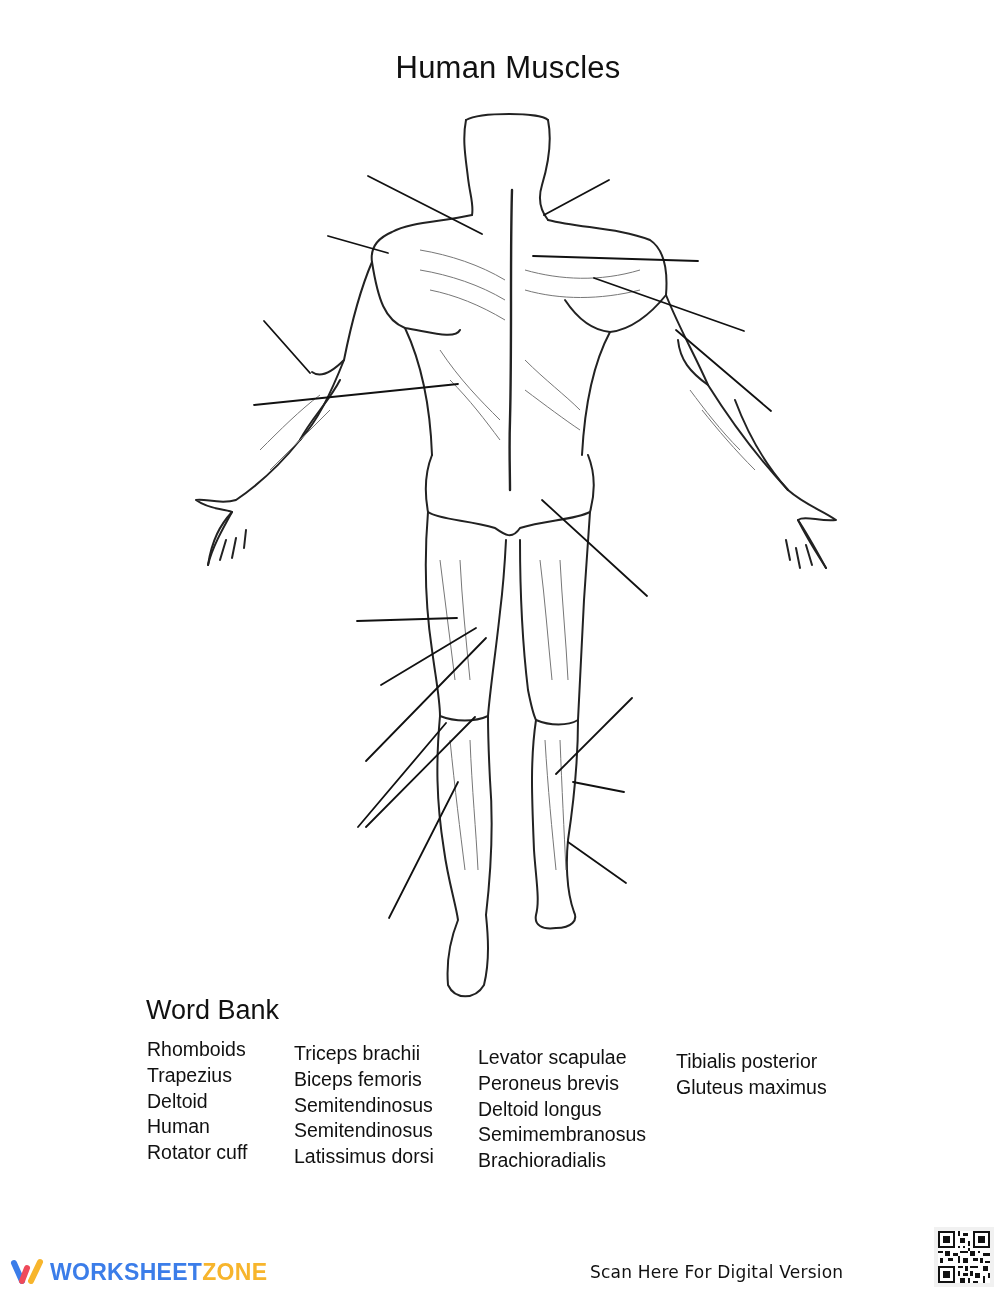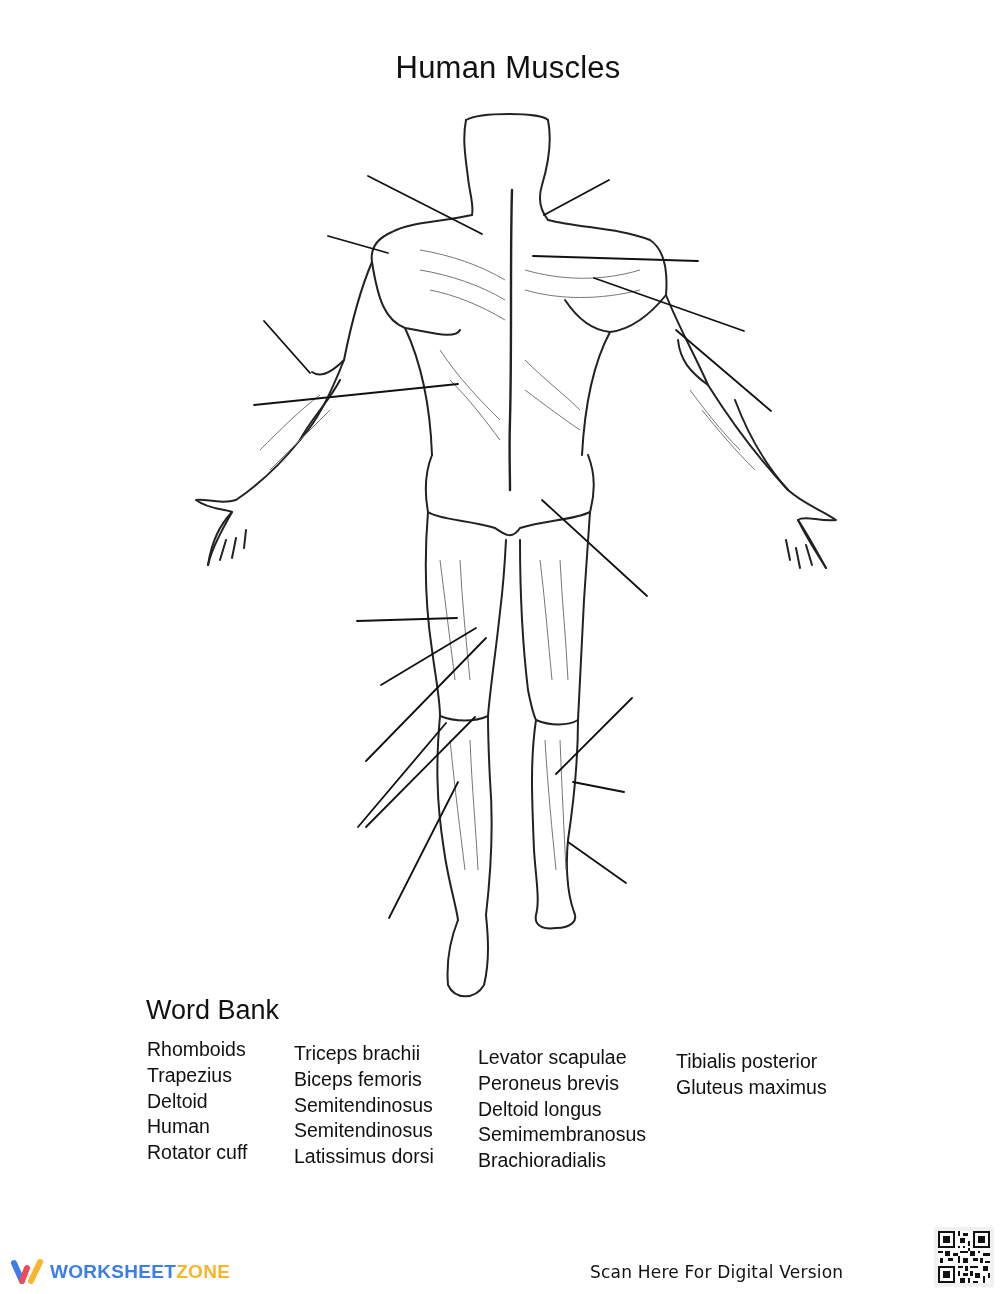--- a/index.html
+++ b/index.html
@@ -5,21 +5,21 @@
   html, body { margin:0; padding:0; background:#ffffff; }
   body { width:1000px; height:1294px; position:relative; overflow:hidden; font-family:"Liberation Sans", sans-serif; color:#111; }
   .title { position:absolute; left:0; width:1016px; top:50px; text-align:center; font-size:31px; font-weight:400; letter-spacing:0.2px; }
   .figure { position:absolute; left:0; top:0; width:1000px; height:1000px; }
   .figure svg { width:1000px; height:1000px; }
   .wb-title { position:absolute; left:146px; top:995px; font-size:27px; }
   .wb-col { position:absolute; font-size:19.5px; line-height:25.8px; }
   .wb-col div { white-space:nowrap; }
   .footer-logo { position:absolute; left:10px; top:1258px; display:flex; align-items:center; }
   .logo-mark { width:34px; height:28px; position:relative; }
-  .logo-text { font-size:19px; font-weight:700; letter-spacing:0.3px; margin-left:6px; }
+  .logo-text { font-size:23px; font-weight:700; letter-spacing:0.3px; margin-left:6px; }
   .logo-text .w1 { color:#3b7de9; }
   .logo-text .w2 { color:#f7b52c; }
   .scan-text { position:absolute; left:590px; top:1262px; font-size:17px; font-family:"DejaVu Sans", sans-serif; letter-spacing:0.2px; }
   .qr { position:absolute; left:934px; top:1227px; width:60px; height:60px; background:#f1f1f1; }
   .qr svg { width:52px; height:52px; margin:4px; }
 </style>
 </head>
 <body>
 
 <div class="title">Human Muscles</div>

